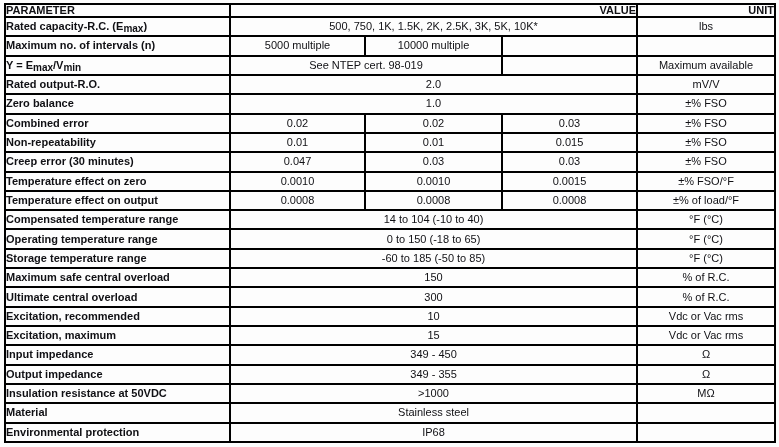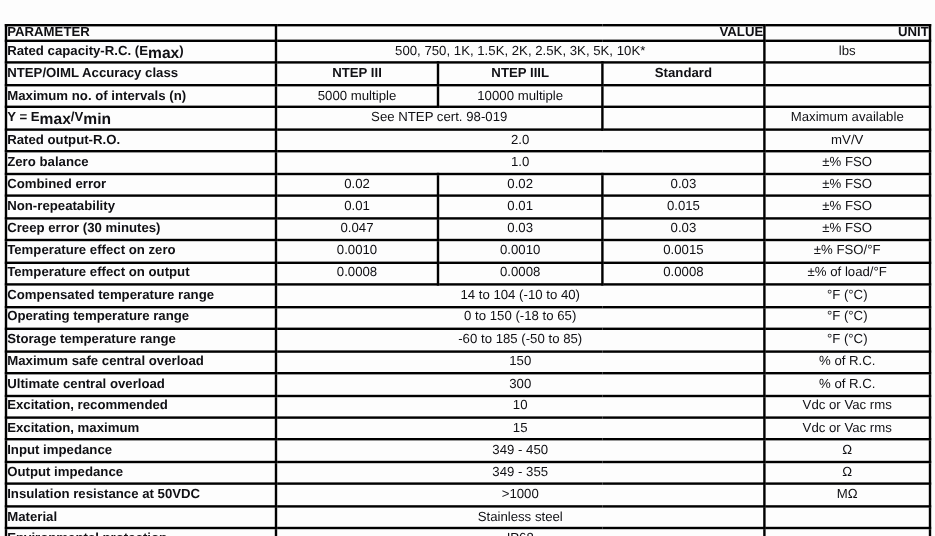--- a/index.html
+++ b/index.html
@@ -5,21 +5,21 @@
   html, body {
     margin: 0;
     padding: 0;
     background: #fbfbfb;
     font-family: "Liberation Sans", sans-serif;
   }
   .page {
     width: 779px;
     height: 447px;
     box-sizing: border-box;
-    padding: 20px 4px;
+    padding: 3px 4px;
     background: #fdfdfd;
   }
   table.spec {
     border-collapse: collapse;
     table-layout: fixed;
     width: 771px;
     height: 440px;
   }
   table.spec th,
   table.spec td {
@@ -41,21 +41,21 @@
     font-weight: bold;
   }
   td.val, td.unit {
     text-align: center;
     font-weight: normal;
   }
   td.val.bold {
     font-weight: bold;
   }
   sub {
-    font-size: 13px;
+    font-size: 10px;
     font-weight: bold;
     vertical-align: -2px;
     line-height: 0;
   }
 </style>
 </head>
 <body>
 
 <div class="page">
   <table class="spec">
@@ -73,27 +73,20 @@
         <th class="h-unit">UNIT</th>
       </tr>
     </thead>
     <tbody id="spec-body">
         <tr>
           <td class="param">Rated capacity-R.C. (E<sub>max</sub>)</td>
           <td class="val" colspan="3">500, 750, 1K, 1.5K, 2K, 2.5K, 3K, 5K, 10K*</td>
           <td class="unit">lbs</td>
         </tr>
         <tr>
-          <td class="param">NTEP/OIML Accuracy class</td>
-          <td class="val bold">NTEP III</td>
-          <td class="val bold">NTEP IIIL</td>
-          <td class="val bold">Standard</td>
-          <td class="unit"></td>
-        </tr>
-        <tr>
           <td class="param">Maximum no. of intervals (n)</td>
           <td class="val">5000 multiple</td>
           <td class="val">10000 multiple</td>
           <td class="val"></td>
           <td class="unit"></td>
         </tr>
         <tr>
           <td class="param">Y = E<sub>max</sub>/V<sub>min</sub></td>
           <td class="val" colspan="2">See NTEP cert. 98-019</td>
           <td class="val"></td>

